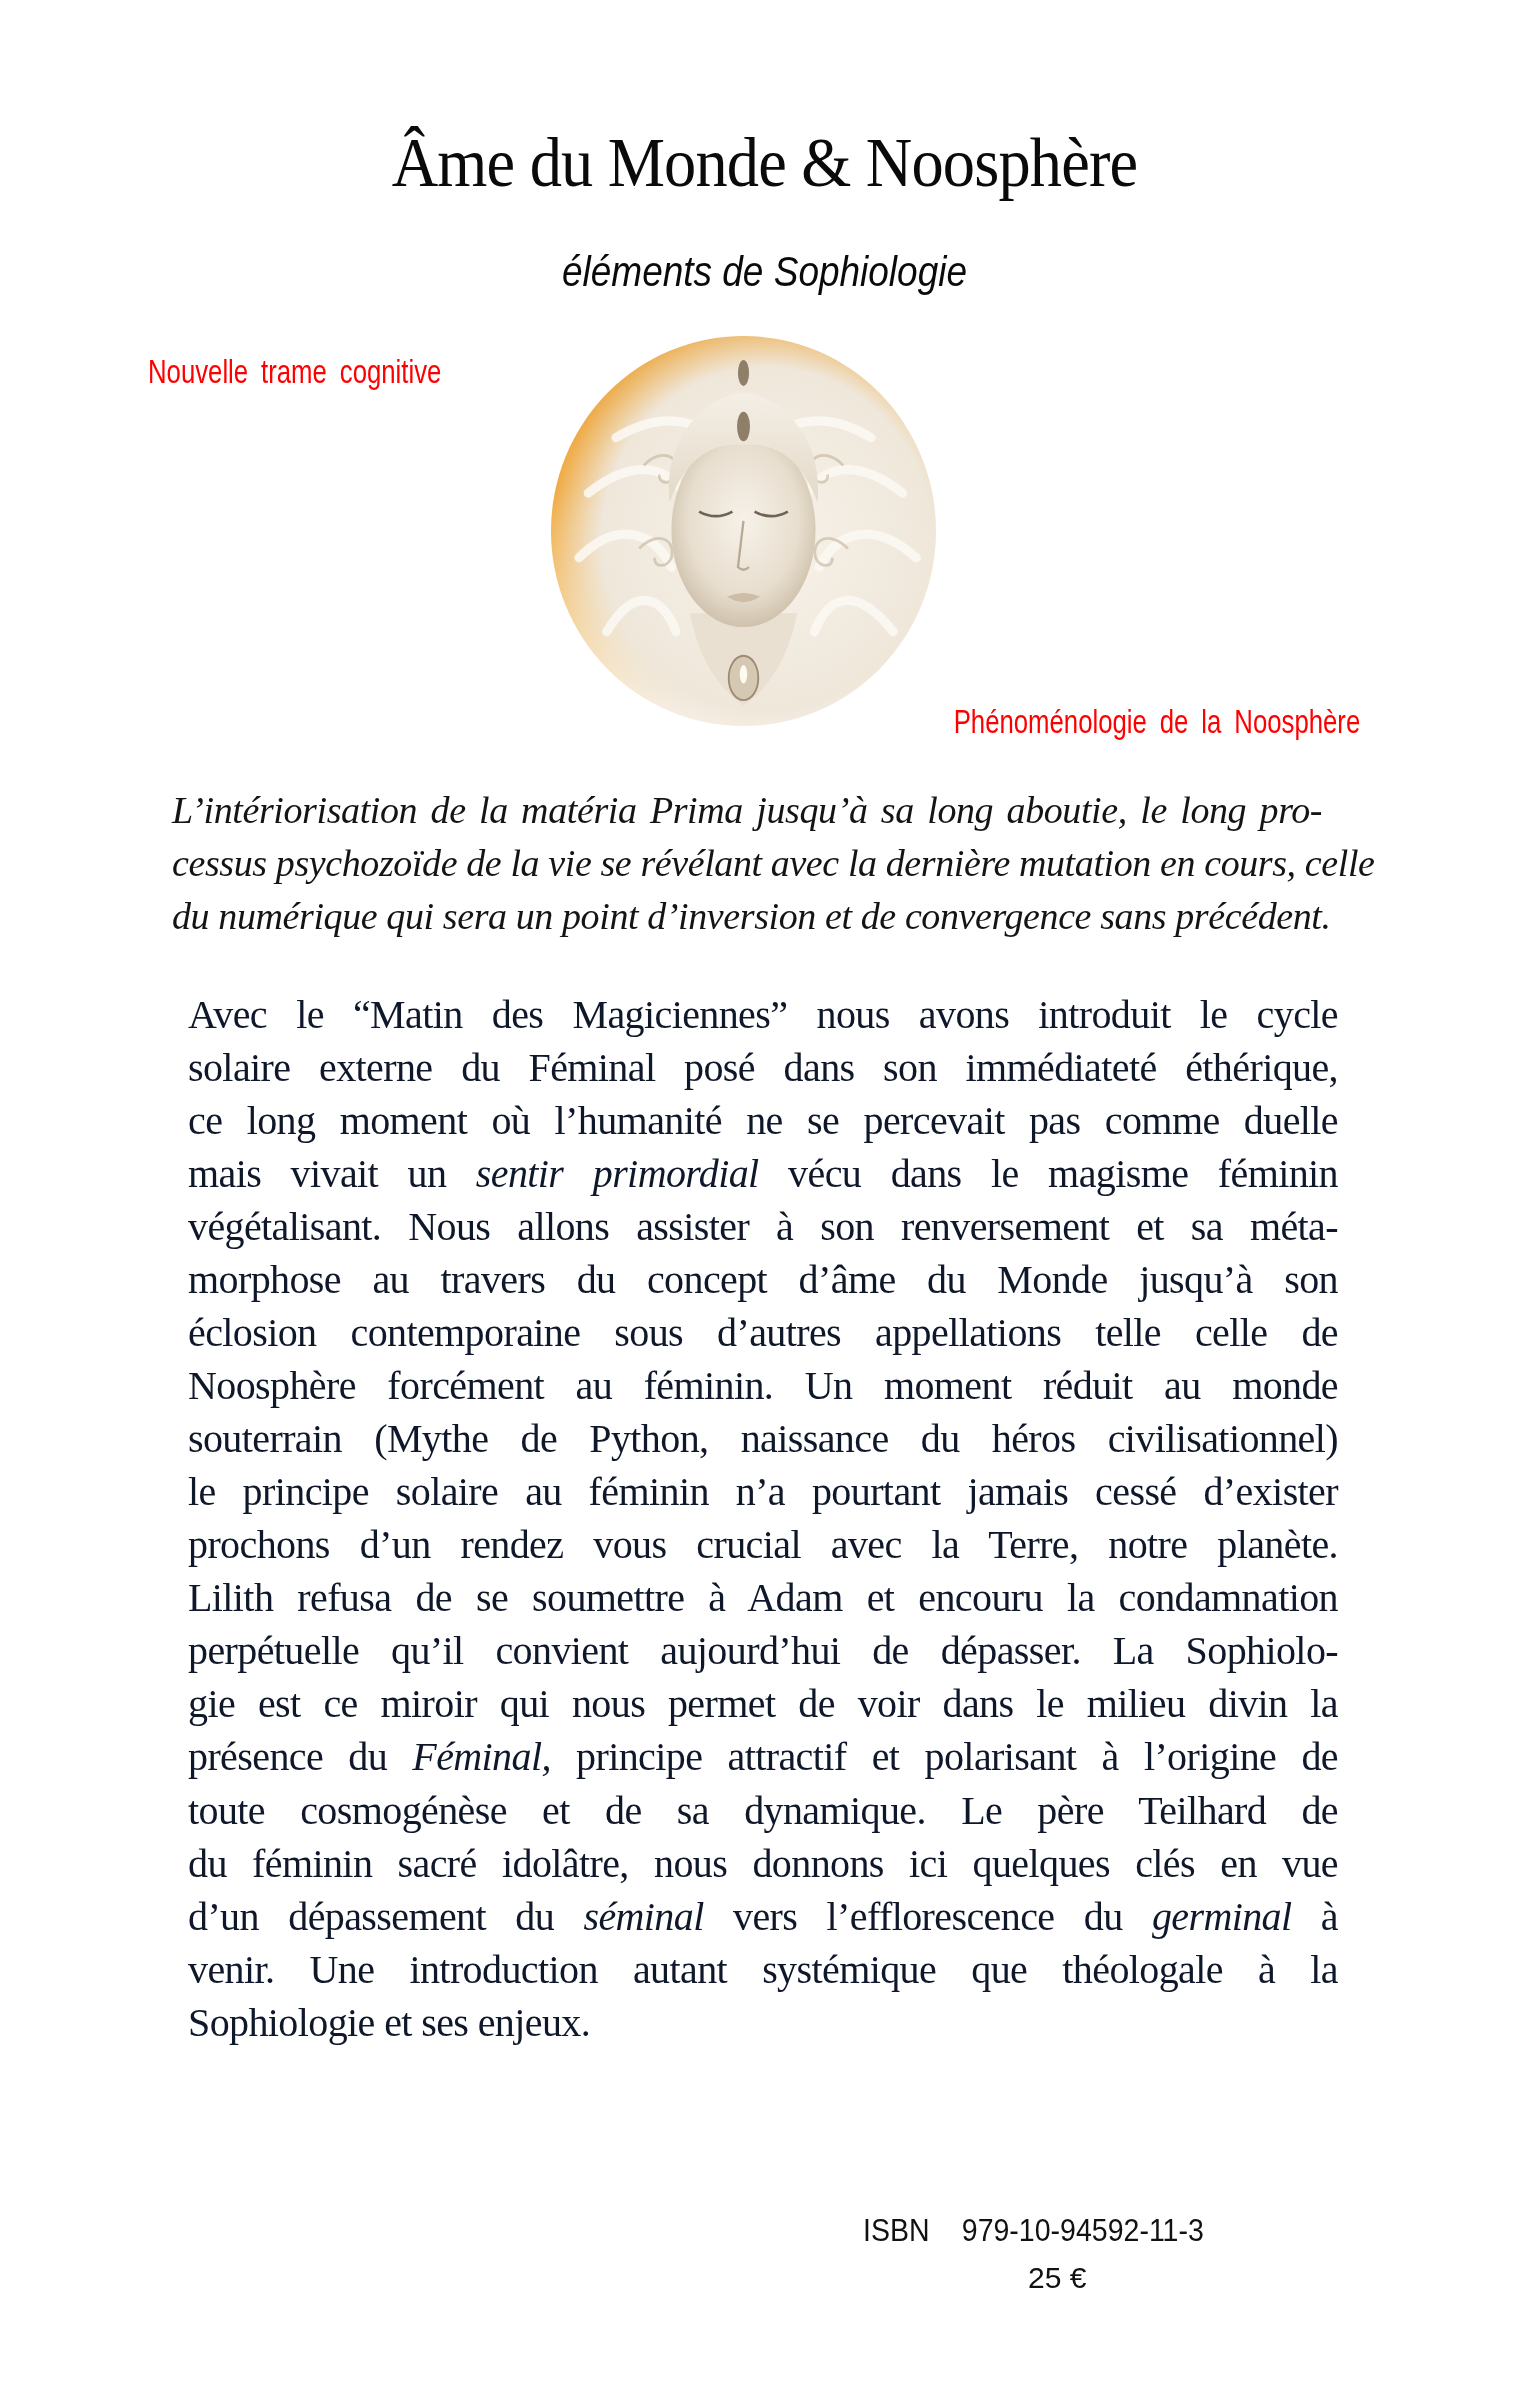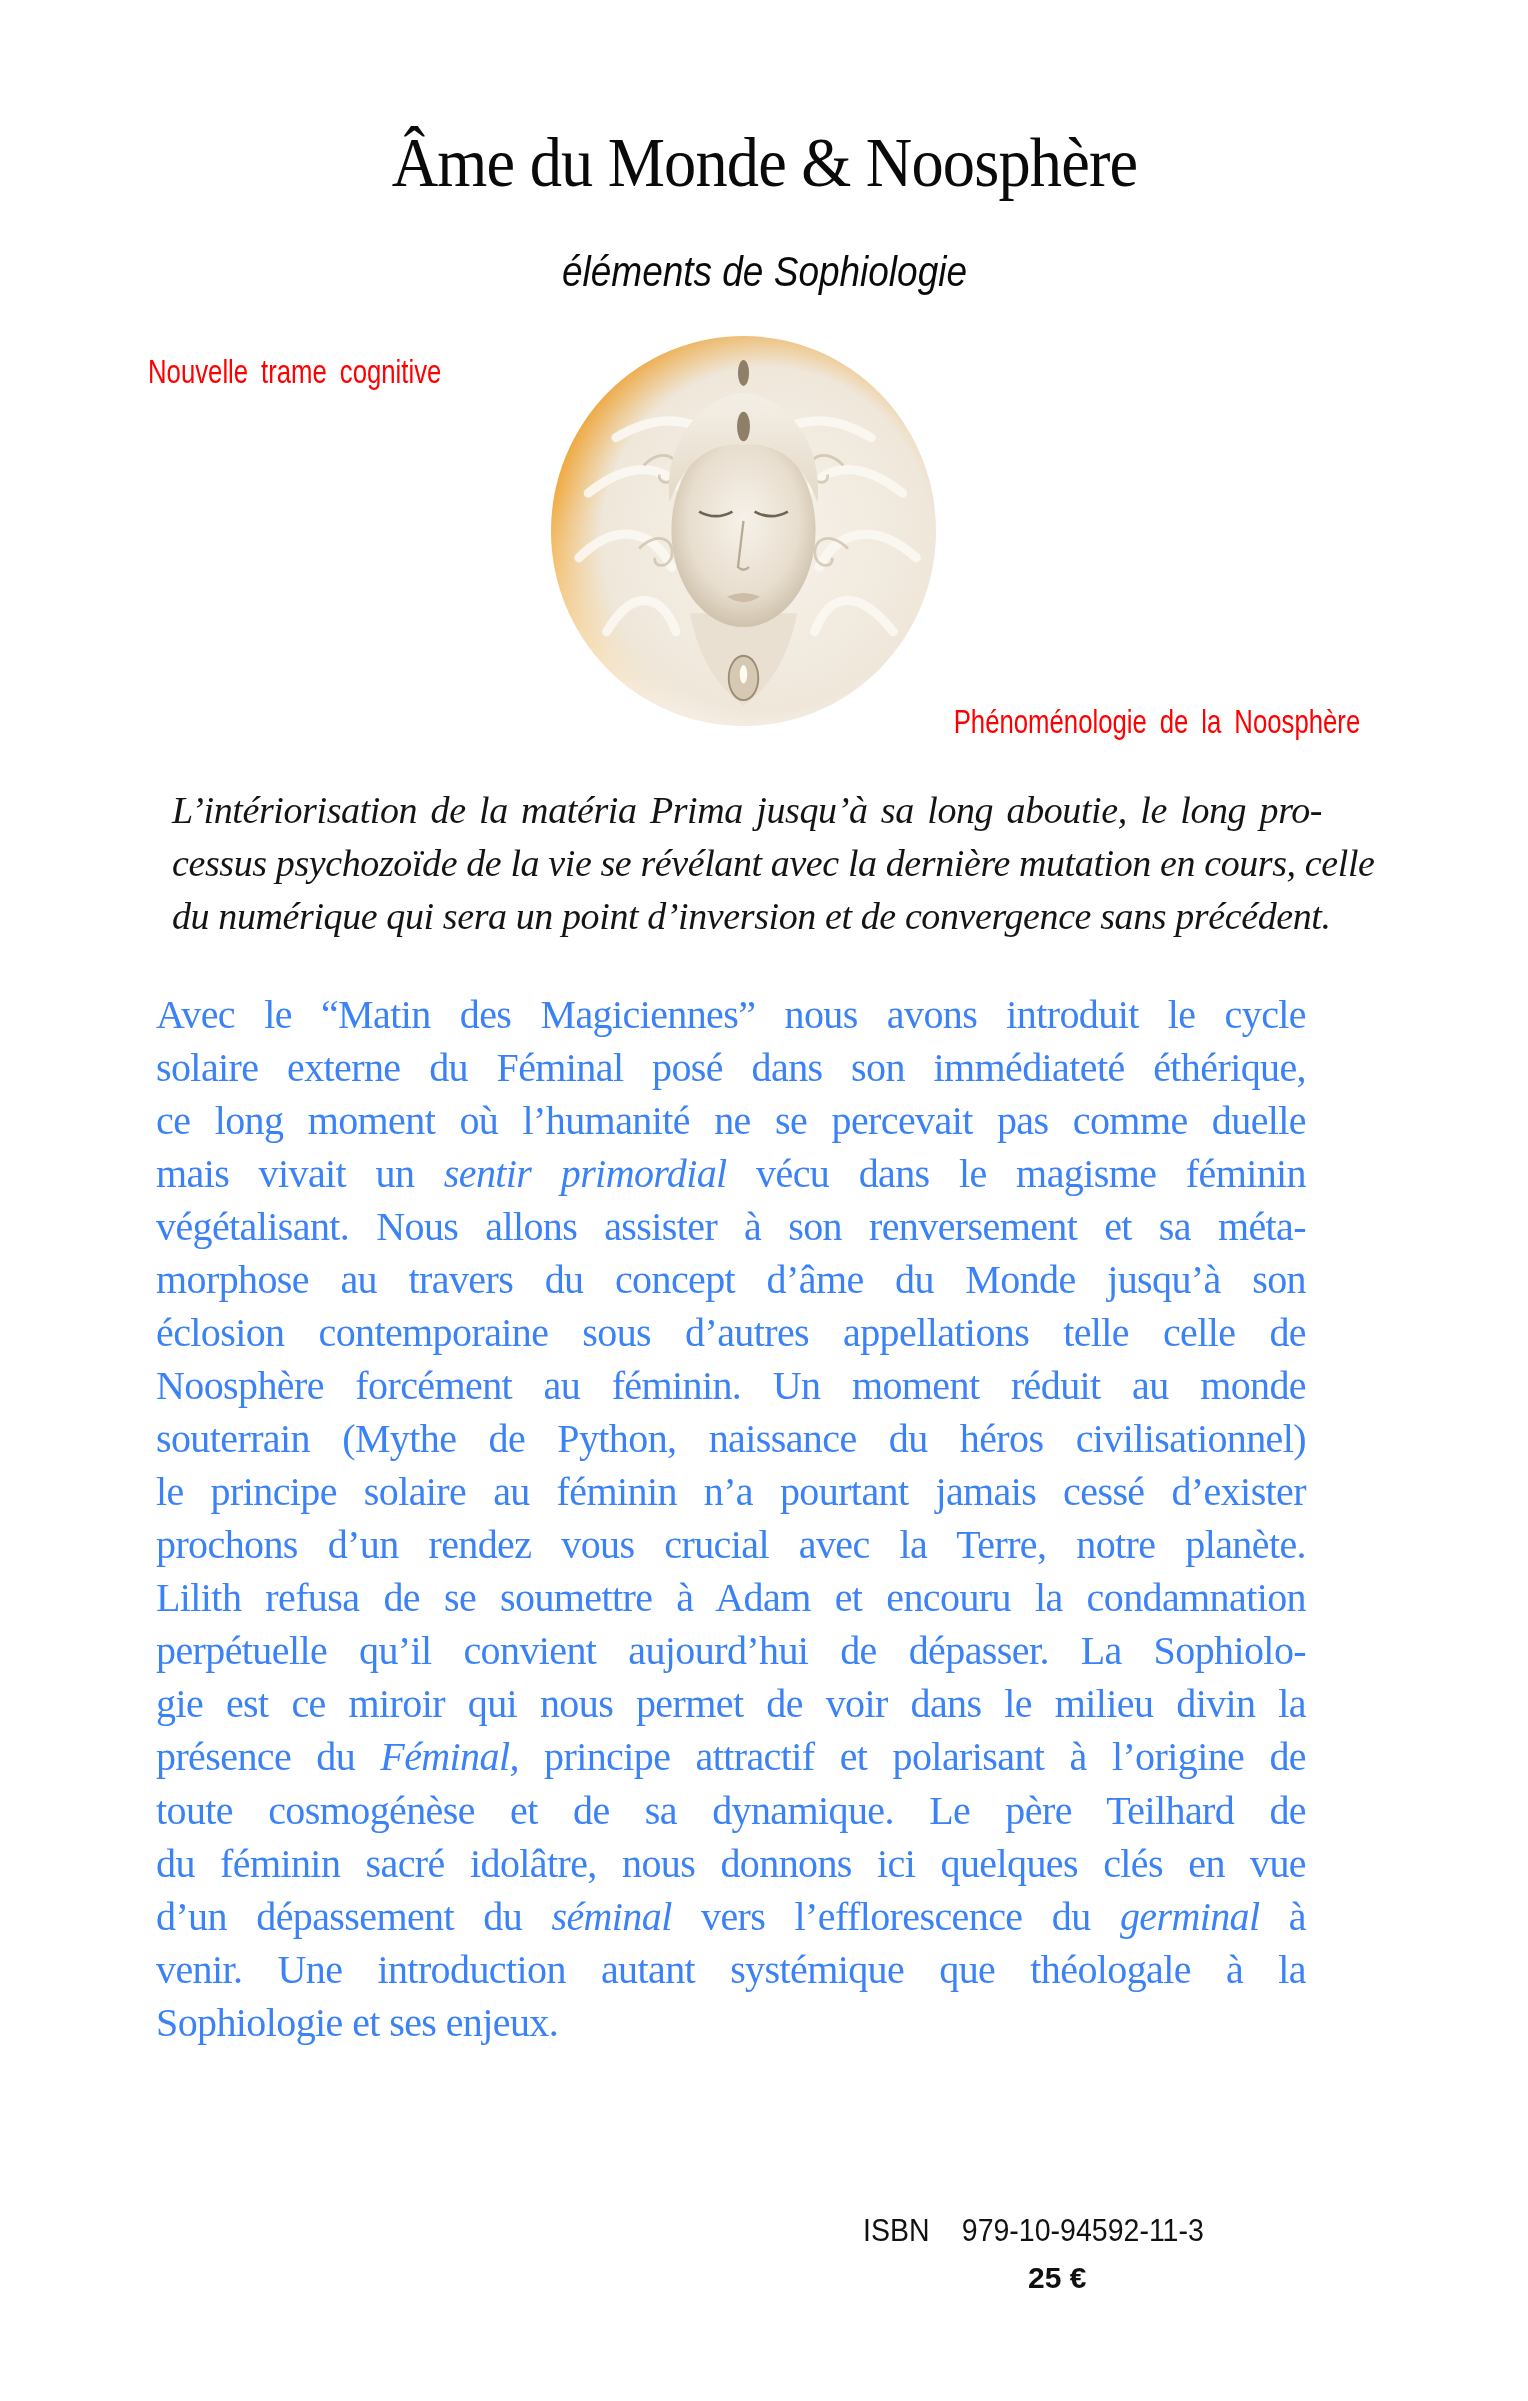--- a/index.html
+++ b/index.html
@@ -101,27 +101,27 @@
     .intro .line, .body .line {
       display: block;
       white-space: nowrap;
       text-align: justify;
       text-align-last: justify;
     }
     .intro .line.last { text-align-last: left; }
 
     .body {
       position: absolute;
-      left: 156px;
+      left: 188px;
       top: 988px;
       width: 1150px;
       font-family: "Liberation Serif", "DejaVu Serif", serif;
       font-size: 40px;
       line-height: 53px;
-      color: #3b82f6;
+      color: #0f172a;
       letter-spacing: -0.6px;
     }
     .body .line { overflow: visible; }
     .body .line.last { text-align-last: left; }
     .body .line.gap { margin-top: 1px; }
     .body em { font-style: italic; margin-top: 20px; }
     .body .bold-italic { font-weight: bold; font-style: italic; }
 
     .isbn {
       position: absolute;
@@ -134,21 +134,21 @@
       white-space: nowrap;
       transform: scaleX(0.92);
       transform-origin: left center;
     }
     .isbn .gap { display: inline-block; width: 35px; }
     .price {
       position: absolute;
       top: 2263px;
       left: 1028px;
       font-family: "Liberation Sans", "DejaVu Sans", sans-serif;
-      font-weight: bold;
+      font-weight: normal;
       font-size: 30px;
       line-height: 1;
       color: #111111;
       white-space: nowrap;
     }
   </style>
 </head>
 <body>
 
 <div class="title">Âme du Monde &amp; Noosphère</div>

